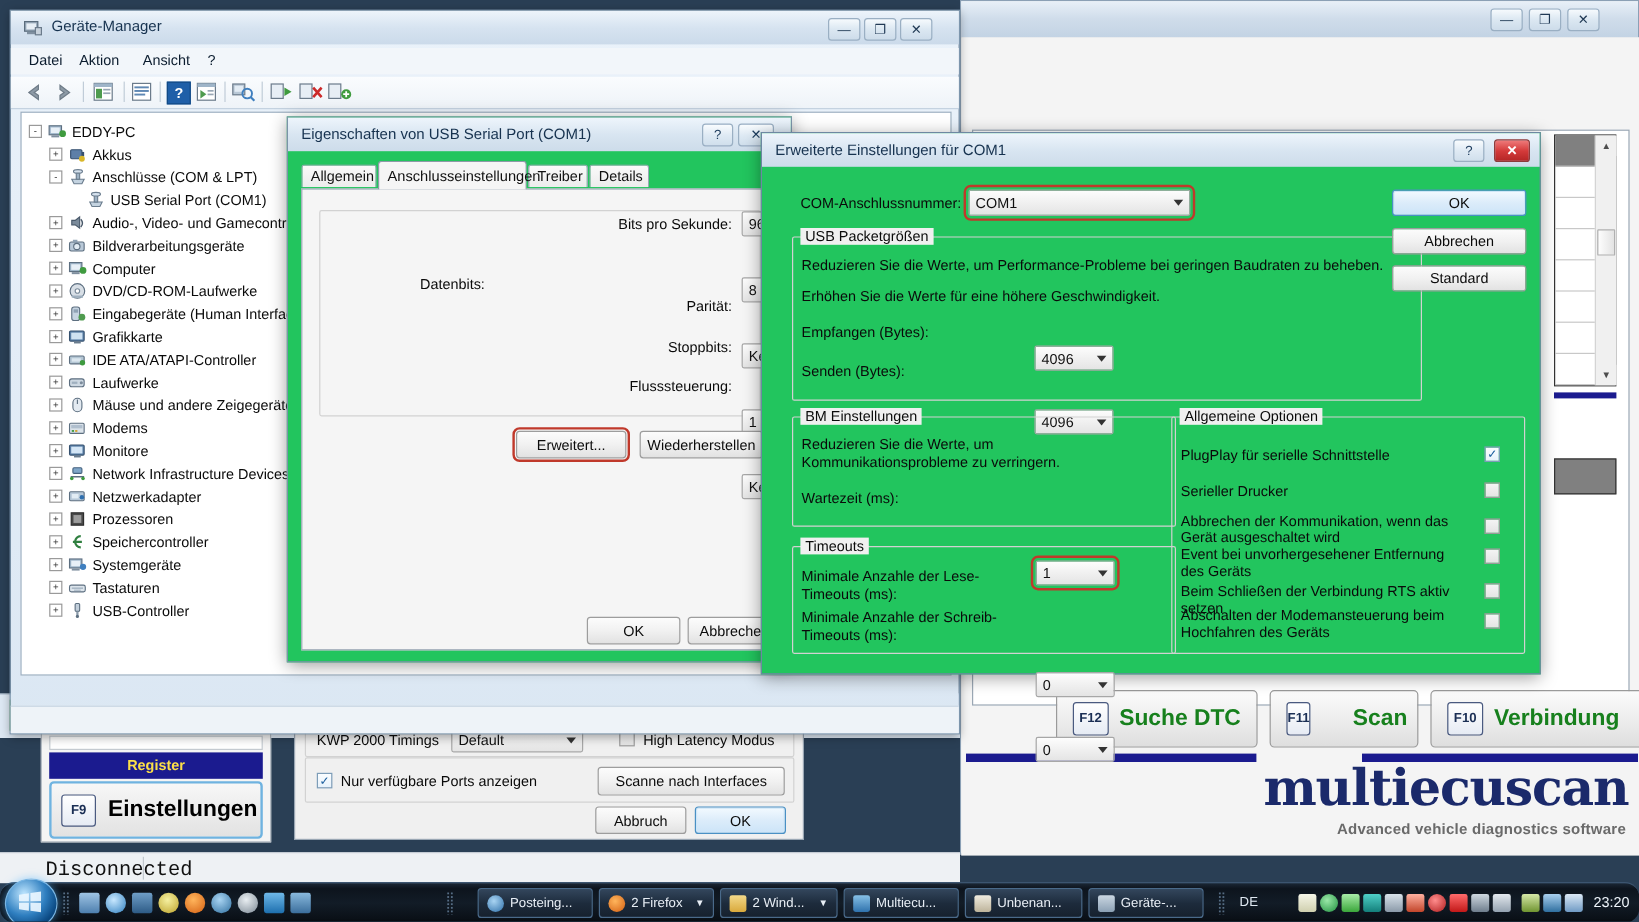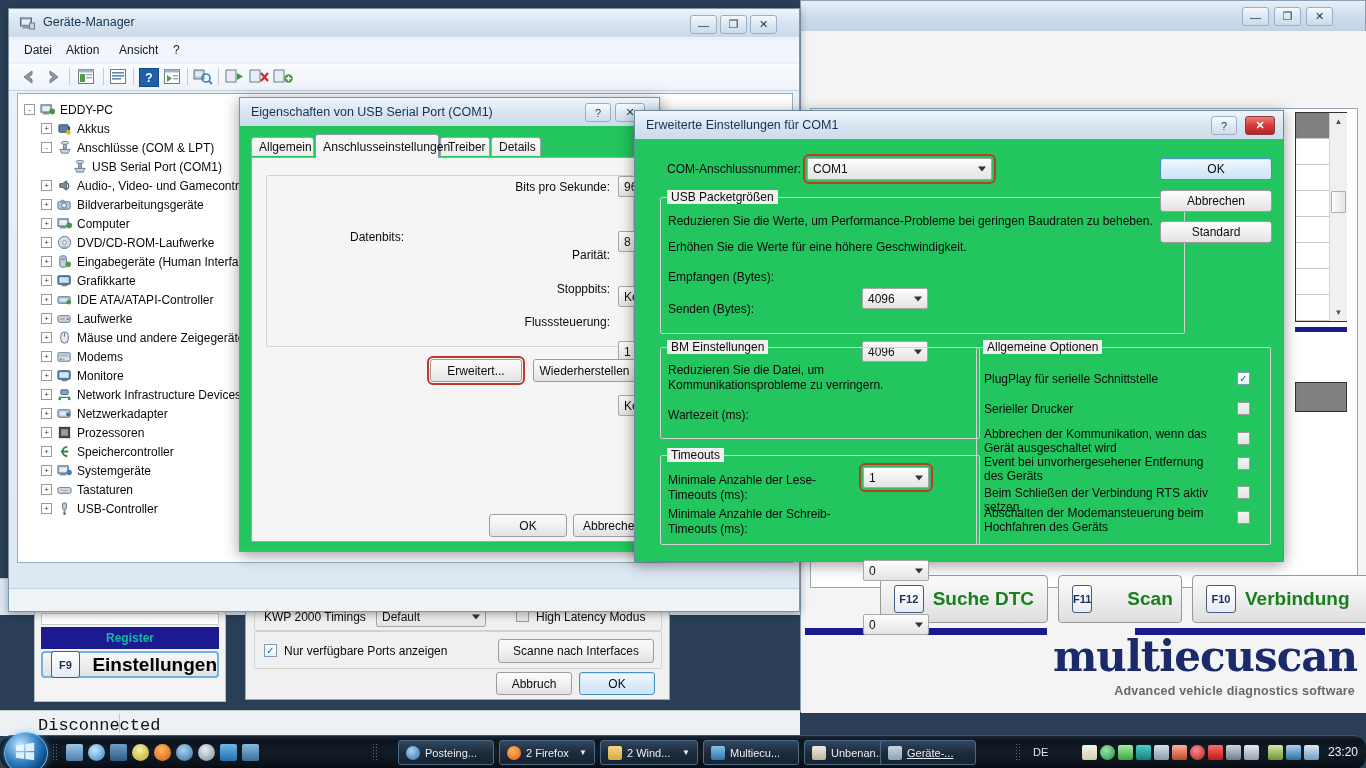--- a/index.html
+++ b/index.html
@@ -172,22 +172,22 @@
   <div class="cbx on abs" style="left:18px;top:43px;">✓</div>
   <div class="lbl" style="left:38px;top:43px;">Nur verfügbare Ports anzeigen</div>
   <div class="btn abs" style="left:252px;top:38px;width:156px;height:24px;">Scanne nach Interfaces</div>
 
   <div class="btn abs" style="left:250px;top:71px;width:76px;height:23px;">Abbruch</div>
   <div class="btn default abs" style="left:333px;top:71px;width:76px;height:23px;">OK</div>
 </div>
 
 <div class="abs" style="left:34px;top:610px;width:192px;height:92px;background:#f4f4f4;border:1px solid #b4bcc4;box-sizing:border-box;">
   <div class="abs" style="left:6px;top:2px;width:178px;height:12px;background:#fff;border:1px solid #c4cad0;box-sizing:border-box;"></div>
-  <div class="abs" style="left:6px;top:16px;width:178px;height:22px;background:#1b1b8f;display:flex;align-items:center;justify-content:center;color:#14b8a6;font-size:12px;font-weight:bold;">Register</div>
-  <div class="abs" style="left:6px;top:40px;width:178px;height:27px;border:2px solid #6fb3e0;border-radius:4px;background:linear-gradient(to bottom,#f7f7f7,#e2e2e2);box-sizing:border-box;display:flex;align-items:center;gap:10px;padding-left:8px;justify-content:space-between;">
+  <div class="abs" style="left:6px;top:16px;width:178px;height:22px;background:#1b1b8f;display:flex;align-items:center;justify-content:center;color:#fde047;font-size:12px;font-weight:bold;">Register</div>
+  <div class="abs" style="left:6px;top:40px;width:178px;height:48px;border:2px solid #6fb3e0;border-radius:4px;background:linear-gradient(to bottom,#f7f7f7,#e2e2e2);box-sizing:border-box;display:flex;align-items:center;gap:10px;padding-left:8px;">
     <span class="fkey" style="width:27px;height:25px;">F9</span>
     <span style="font-size:19px;font-weight:bold;color:#000;">Einstellungen</span>
   </div>
 </div>
 
 <div class="greenbar"></div>
 <div class="abs" style="left:0;top:578px;width:800px;height:36px;background:#dde8f3;border-top:1px solid #b9c8d8;z-index:-1;"></div>
 
 <div class="abs" id="mecu-actions">
   <div class="fbtn" style="left:10px;width:168px;">
@@ -573,21 +573,21 @@
   </div>
 
   <div class="lbl" style="left:33px;top:191px;">Senden (Bytes):</div>
   <div class="combo abs" style="left:227px;top:187px;width:66px;height:21px;">
     <span>4096</span>
       <span class="arw"></span>
   </div>
 
   <div class="grp abs" style="left:25px;top:236px;width:320px;height:92px;"></div>
   <div class="grp-cap" style="left:32px;top:229px;">BM Einstellungen</div>
-  <div class="lbl" style="left:33px;top:252px;width:290px;line-height:15px;">Reduzieren Sie die Datei, um Kommunikationsprobleme zu verringern.</div>
+  <div class="lbl" style="left:33px;top:252px;width:290px;line-height:15px;">Reduzieren Sie die Werte, um Kommunikationsprobleme zu verringern.</div>
   <div class="lbl" style="left:33px;top:297px;">Wartezeit (ms):</div>
   <div class="combo hl abs" style="left:228px;top:292px;width:66px;height:21px;">
     <span>1</span>
       <span class="arw"></span>
   </div>
 
   <div class="grp abs" style="left:25px;top:344px;width:320px;height:90px;"></div>
   <div class="grp-cap" style="left:32px;top:337px;">Timeouts</div>
   <div class="lbl" style="left:33px;top:362px;width:190px;line-height:15px;">Minimale Anzahle der Lese-Timeouts (ms):</div>
   <div class="combo abs" style="left:228px;top:364px;width:66px;height:21px;">
@@ -669,21 +669,21 @@
     <span style="margin-left:auto;font-size:8px;">▼</span>
   </div>
   <div class="tbtn" style="left:703px;width:96px;">
     <span class="ti" style="background:linear-gradient(#86c0e6,#2f72ad);"></span>
     <span>Multiecu...</span>
   </div>
   <div class="tbtn" style="left:804px;width:98px;">
     <span class="ti" style="background:linear-gradient(#f0ece0,#bdb39a);"></span>
     <span>Unbenan...</span>
   </div>
-  <div class="tbtn" style="left:880px;width:96px;text-decoration:underline;">
+  <div class="tbtn" style="left:907px;width:96px;">
     <span class="ti" style="background:linear-gradient(#cbd7e2,#8ba0b4);"></span>
     <span>Geräte-...</span>
   </div>
 
   <div class="dots" style="left:1015px"></div>
   <div style="position:absolute;left:1033px;top:10px;color:#dfe8f1;font-size:11px;">DE</div>
 
   <div class="tray-ico" style="left:1082px;background:linear-gradient(#f6f6e8,#cfcfae);"></div>
   <div class="tray-ico" style="left:1100px;background:radial-gradient(circle at 40% 35%,#9ae8a8,#1f8f3e);border-radius:50%;"></div>
   <div class="tray-ico" style="left:1118px;background:linear-gradient(#a8eca8,#3aa63a);"></div>

